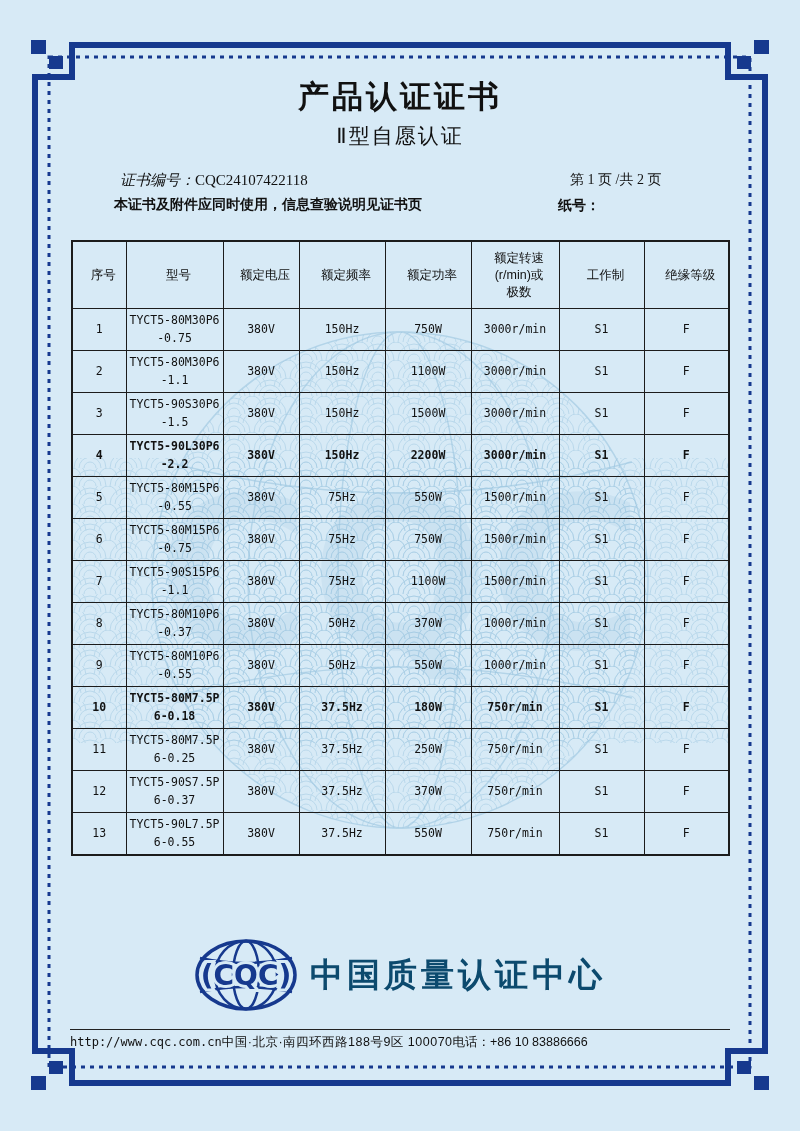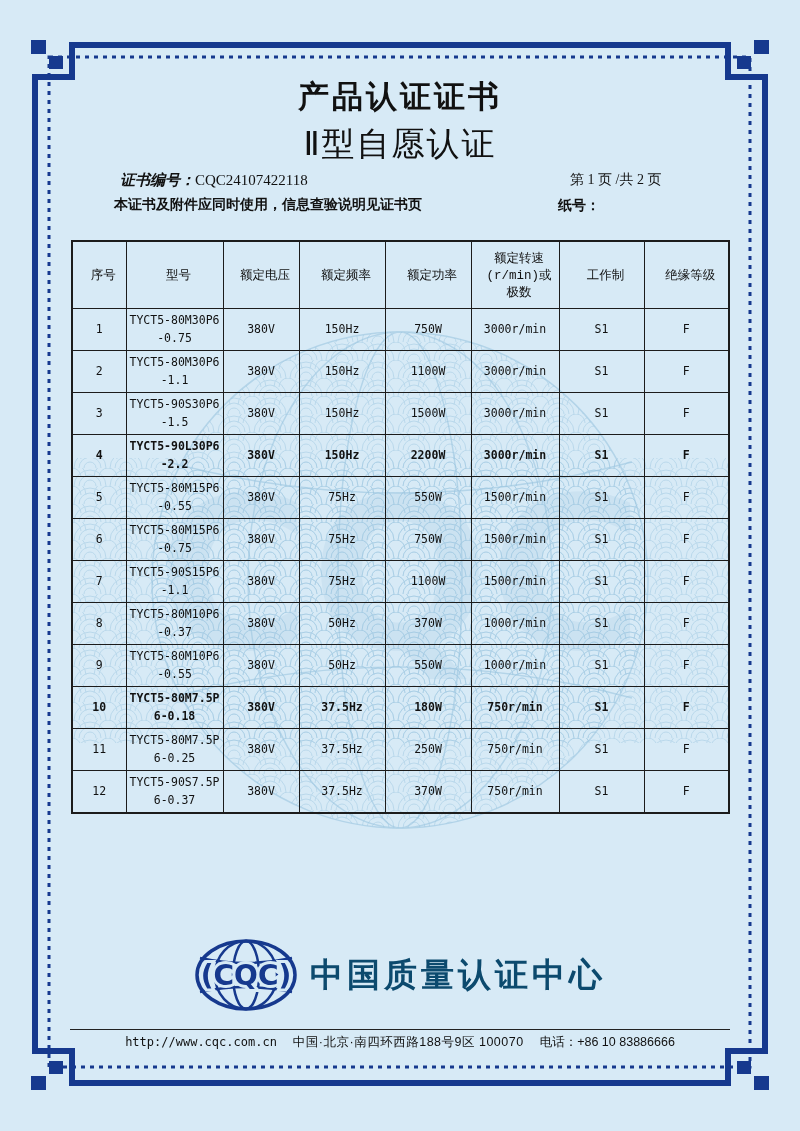--- a/index.html
+++ b/index.html
@@ -7,58 +7,58 @@
     width:800px;height:1131px;position:relative;overflow:hidden;
     background:#d7eaf6;color:#111;
     font-family:"Liberation Sans",sans-serif;
   }
   .abs{position:absolute;}
   svg.layer{position:absolute;top:0;left:0;pointer-events:none;}
 
   .title{top:76px;left:0;width:100%;text-align:center;
     font-size:31px;font-weight:bold;letter-spacing:3px;}
   .subtitle{top:122px;left:0;width:100%;text-align:center;
-    font-size:33px;font-weight:500;letter-spacing:2px;
+    font-size:21px;font-weight:500;letter-spacing:2px;
     font-family:"Liberation Serif",serif;}
 
   .cert-line{top:171px;left:120px;font-size:15px;font-family:"Liberation Serif",serif;}
-  .cert-label{font-style:italic;font-weight:bold;}
+  .cert-label{font-style:italic;font-weight:normal;}
   .cert-value{font-family:"Liberation Serif",serif;text-align:right;}
   .page-info{top:171px;left:570px;font-size:14px;font-family:"Liberation Serif",serif;}
   .notice{top:196px;left:114px;font-size:14px;font-weight:bold;font-family:Liberation Mono, monospace;}
   .paper-no{top:197px;left:558px;font-size:14px;font-weight:bold;}
 
   table.spec{
     position:absolute;top:240px;left:71px;width:657px;
     border-collapse:collapse;table-layout:fixed;
     border:2px solid #1c1c1c;background:transparent;
   }
   table.spec th,table.spec td{
     border:1px solid #1c1c1c;text-align:center;vertical-align:middle;padding:0;
   }
   table.spec th{
     font-weight:normal;font-size:12.5px;height:66px;
-    font-family:Liberation Mono, monospace;
+    font-family:Liberation Sans, sans-serif;
     padding-left:8px;
   }
   table.spec td{
     font-size:11.5px;height:41px;line-height:1.55;
     font-family:"DejaVu Sans Mono",monospace;
   }
   tr.bold td{font-weight:bold;}
   .pre{white-space:pre-line;}
 
   .logo-row{top:938px;left:0;width:100%;display:flex;
     justify-content:center;align-items:center;gap:12px;}
   .org-name{font-size:33px;font-weight:600;letter-spacing:4px;color:#0c4a6e;}
 
   .footer-line{top:1029px;left:70px;width:660px;border-top:1.5px solid #222;height:0;}
   .footer{top:1034px;left:70px;width:660px;display:flex;
-    justify-content:center;align-items:baseline;
-    font-size:12px;font-family:"DejaVu Sans Mono",monospace;gap:16px;}
+    justify-content:flex-start;align-items:baseline;
+    font-size:12px;font-family:"DejaVu Sans Mono",monospace;}
   .footer .addr{font-family:"Liberation Sans",sans-serif;font-size:12.5px;letter-spacing:0.5px;}
   .footer .phone{font-family:"Liberation Sans",sans-serif;font-size:12.5px;}
 </style>
 </head>
 <body>
 
 <svg class="layer" width="800" height="1131" aria-hidden="true">
   <defs>
     <pattern id="wm" width="36" height="18" patternUnits="userSpaceOnUse">
       <g fill="none" stroke="#9cc6e0" stroke-width="1">
@@ -260,20 +260,31 @@
         <td>12</td>
         <td class="pre">TYCT5-90S7.5P
 6-0.37</td>
         <td>380V</td>
         <td>37.5Hz</td>
         <td>370W</td>
         <td>750r/min</td>
         <td>S1</td>
         <td>F</td>
       </tr>
+    <tr>
+        <td>13</td>
+        <td class="pre">TYCT5-90L7.5P
+6-0.55</td>
+        <td>380V</td>
+        <td>37.5Hz</td>
+        <td>550W</td>
+        <td>750r/min</td>
+        <td>S1</td>
+        <td>F</td>
+      </tr>
   </tbody>
 </table>
 
 <div class="abs logo-row">
   <svg width="104" height="74" viewBox="0 0 104 74" aria-hidden="true">
     <g fill="none" stroke="#16398e">
       <ellipse cx="52" cy="37" rx="49" ry="34" stroke-width="3.5"></ellipse>
       <ellipse cx="52" cy="37" rx="31" ry="34" stroke-width="2.5"></ellipse>
       <ellipse cx="52" cy="37" rx="13" ry="34" stroke-width="2.5"></ellipse>
       <path d="M6,20 Q52,30 98,20" stroke-width="2.5"></path>

